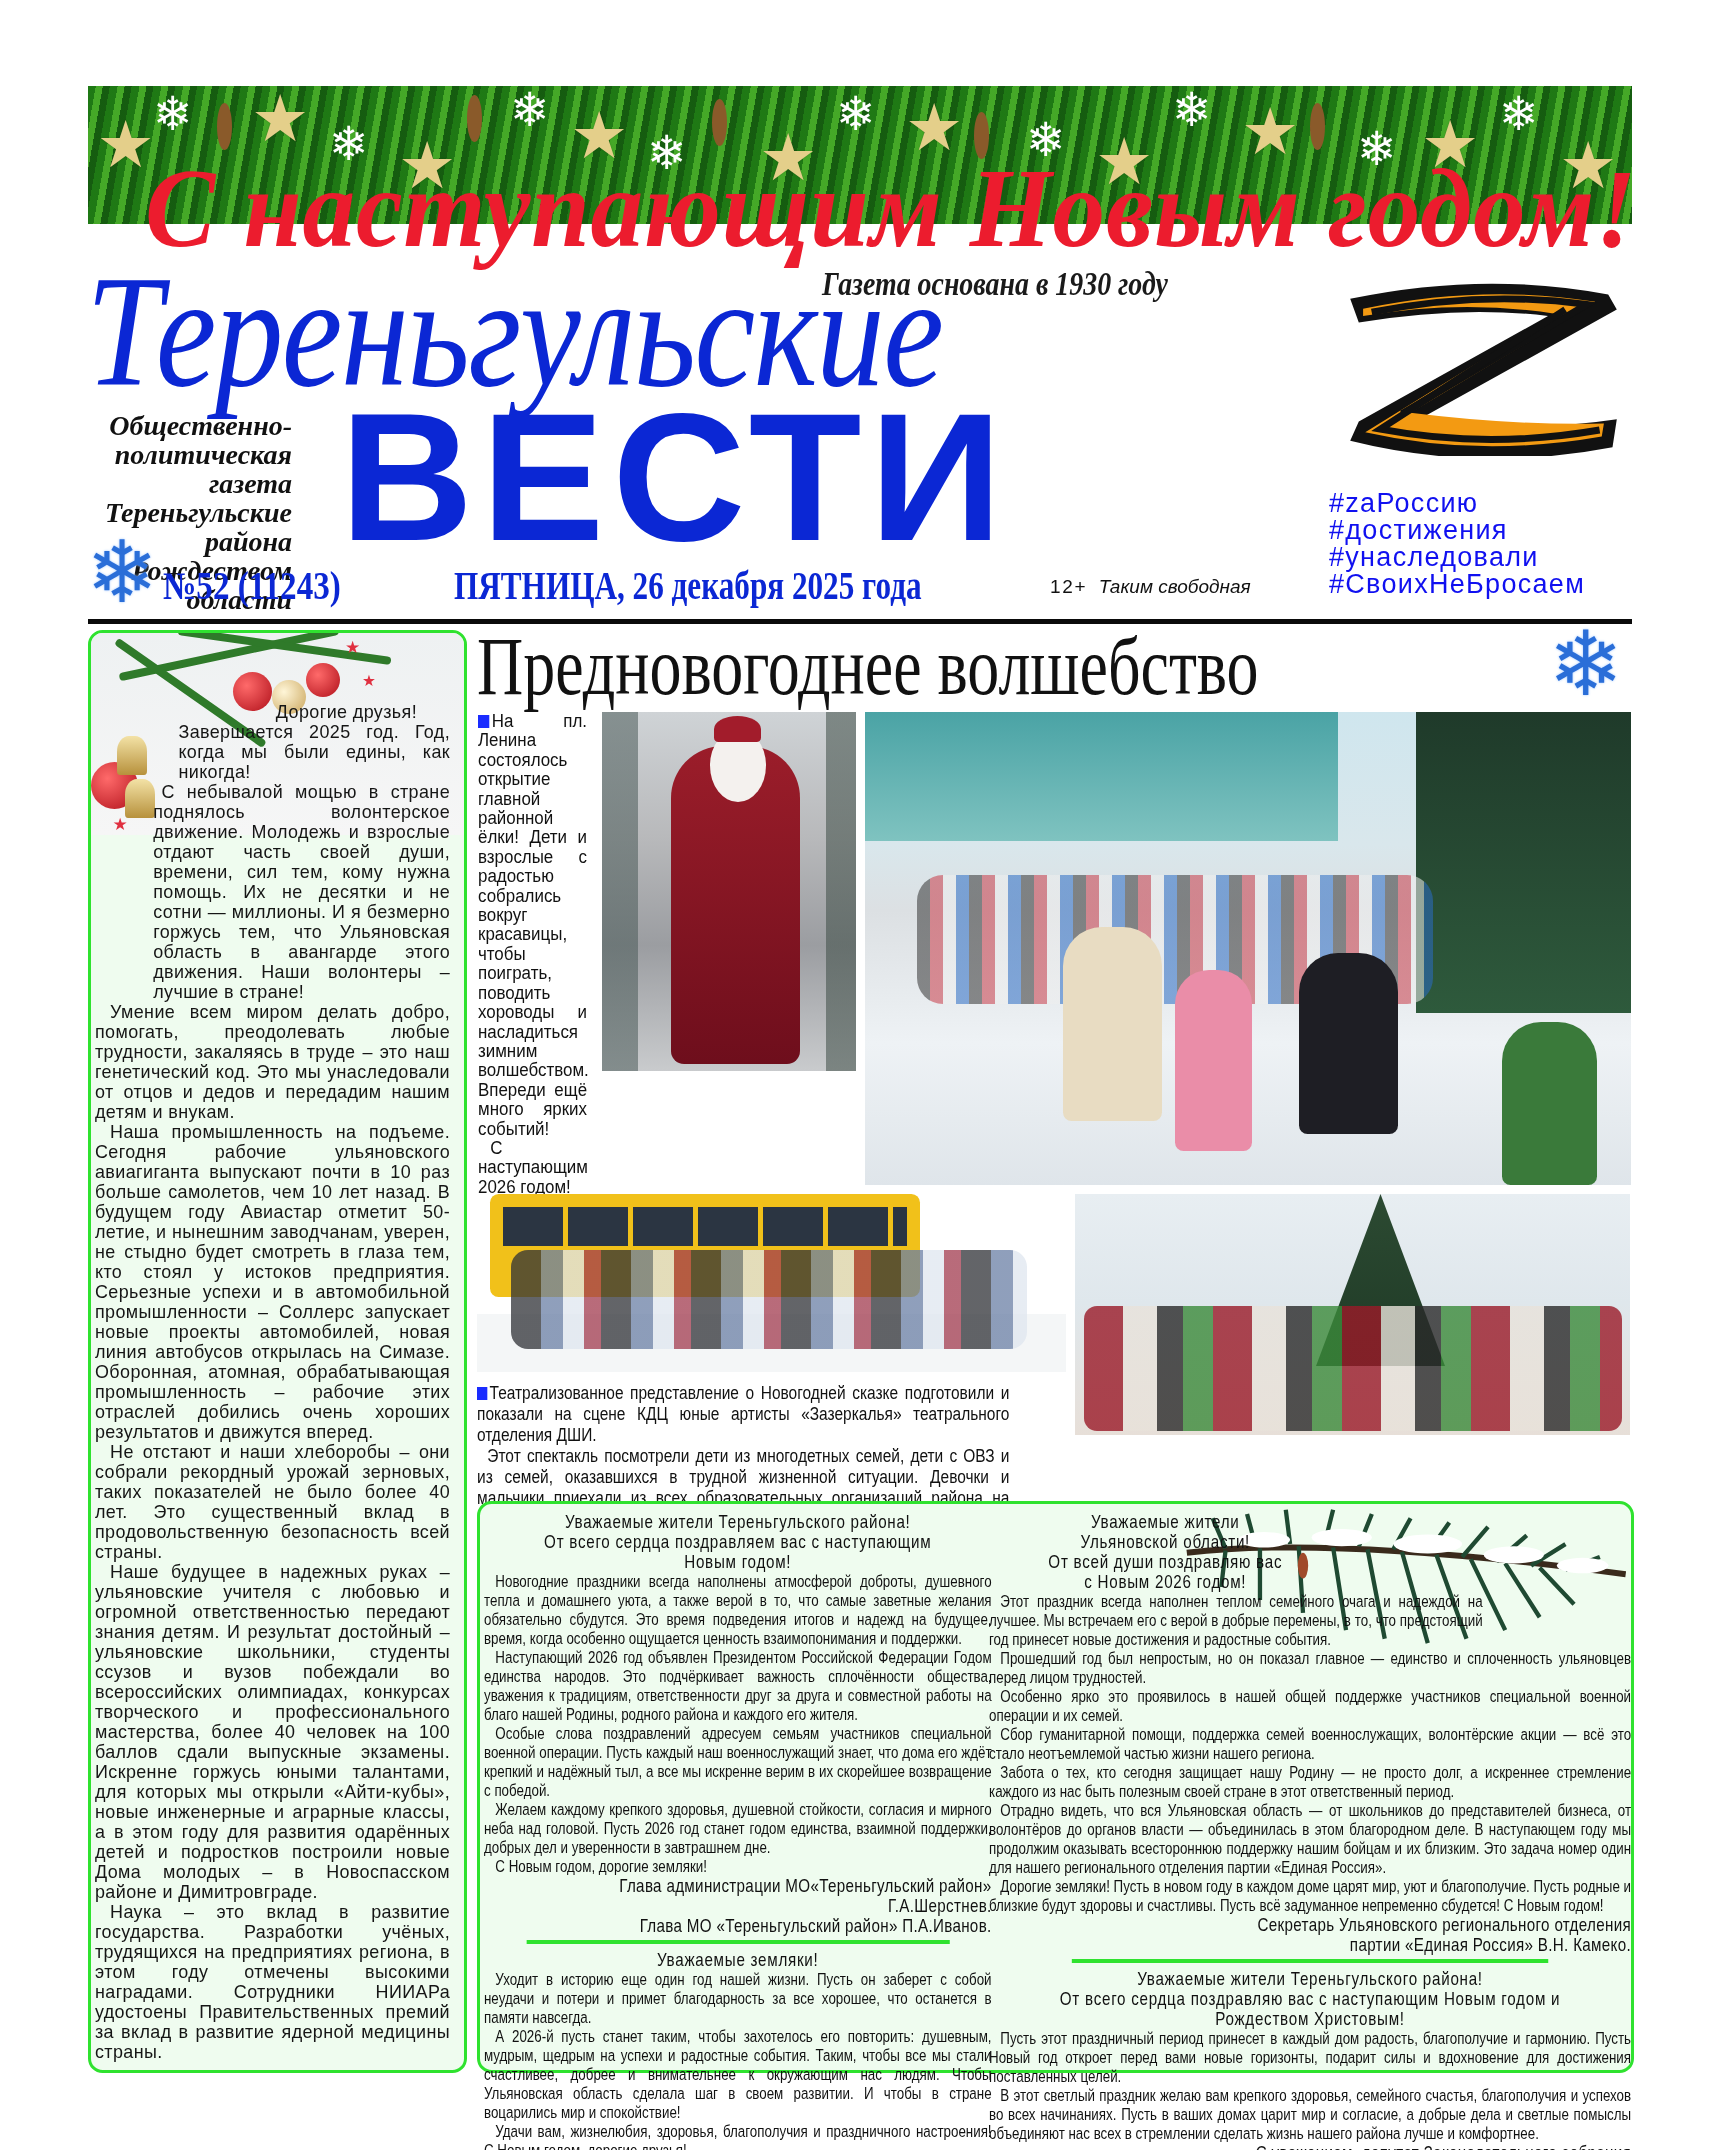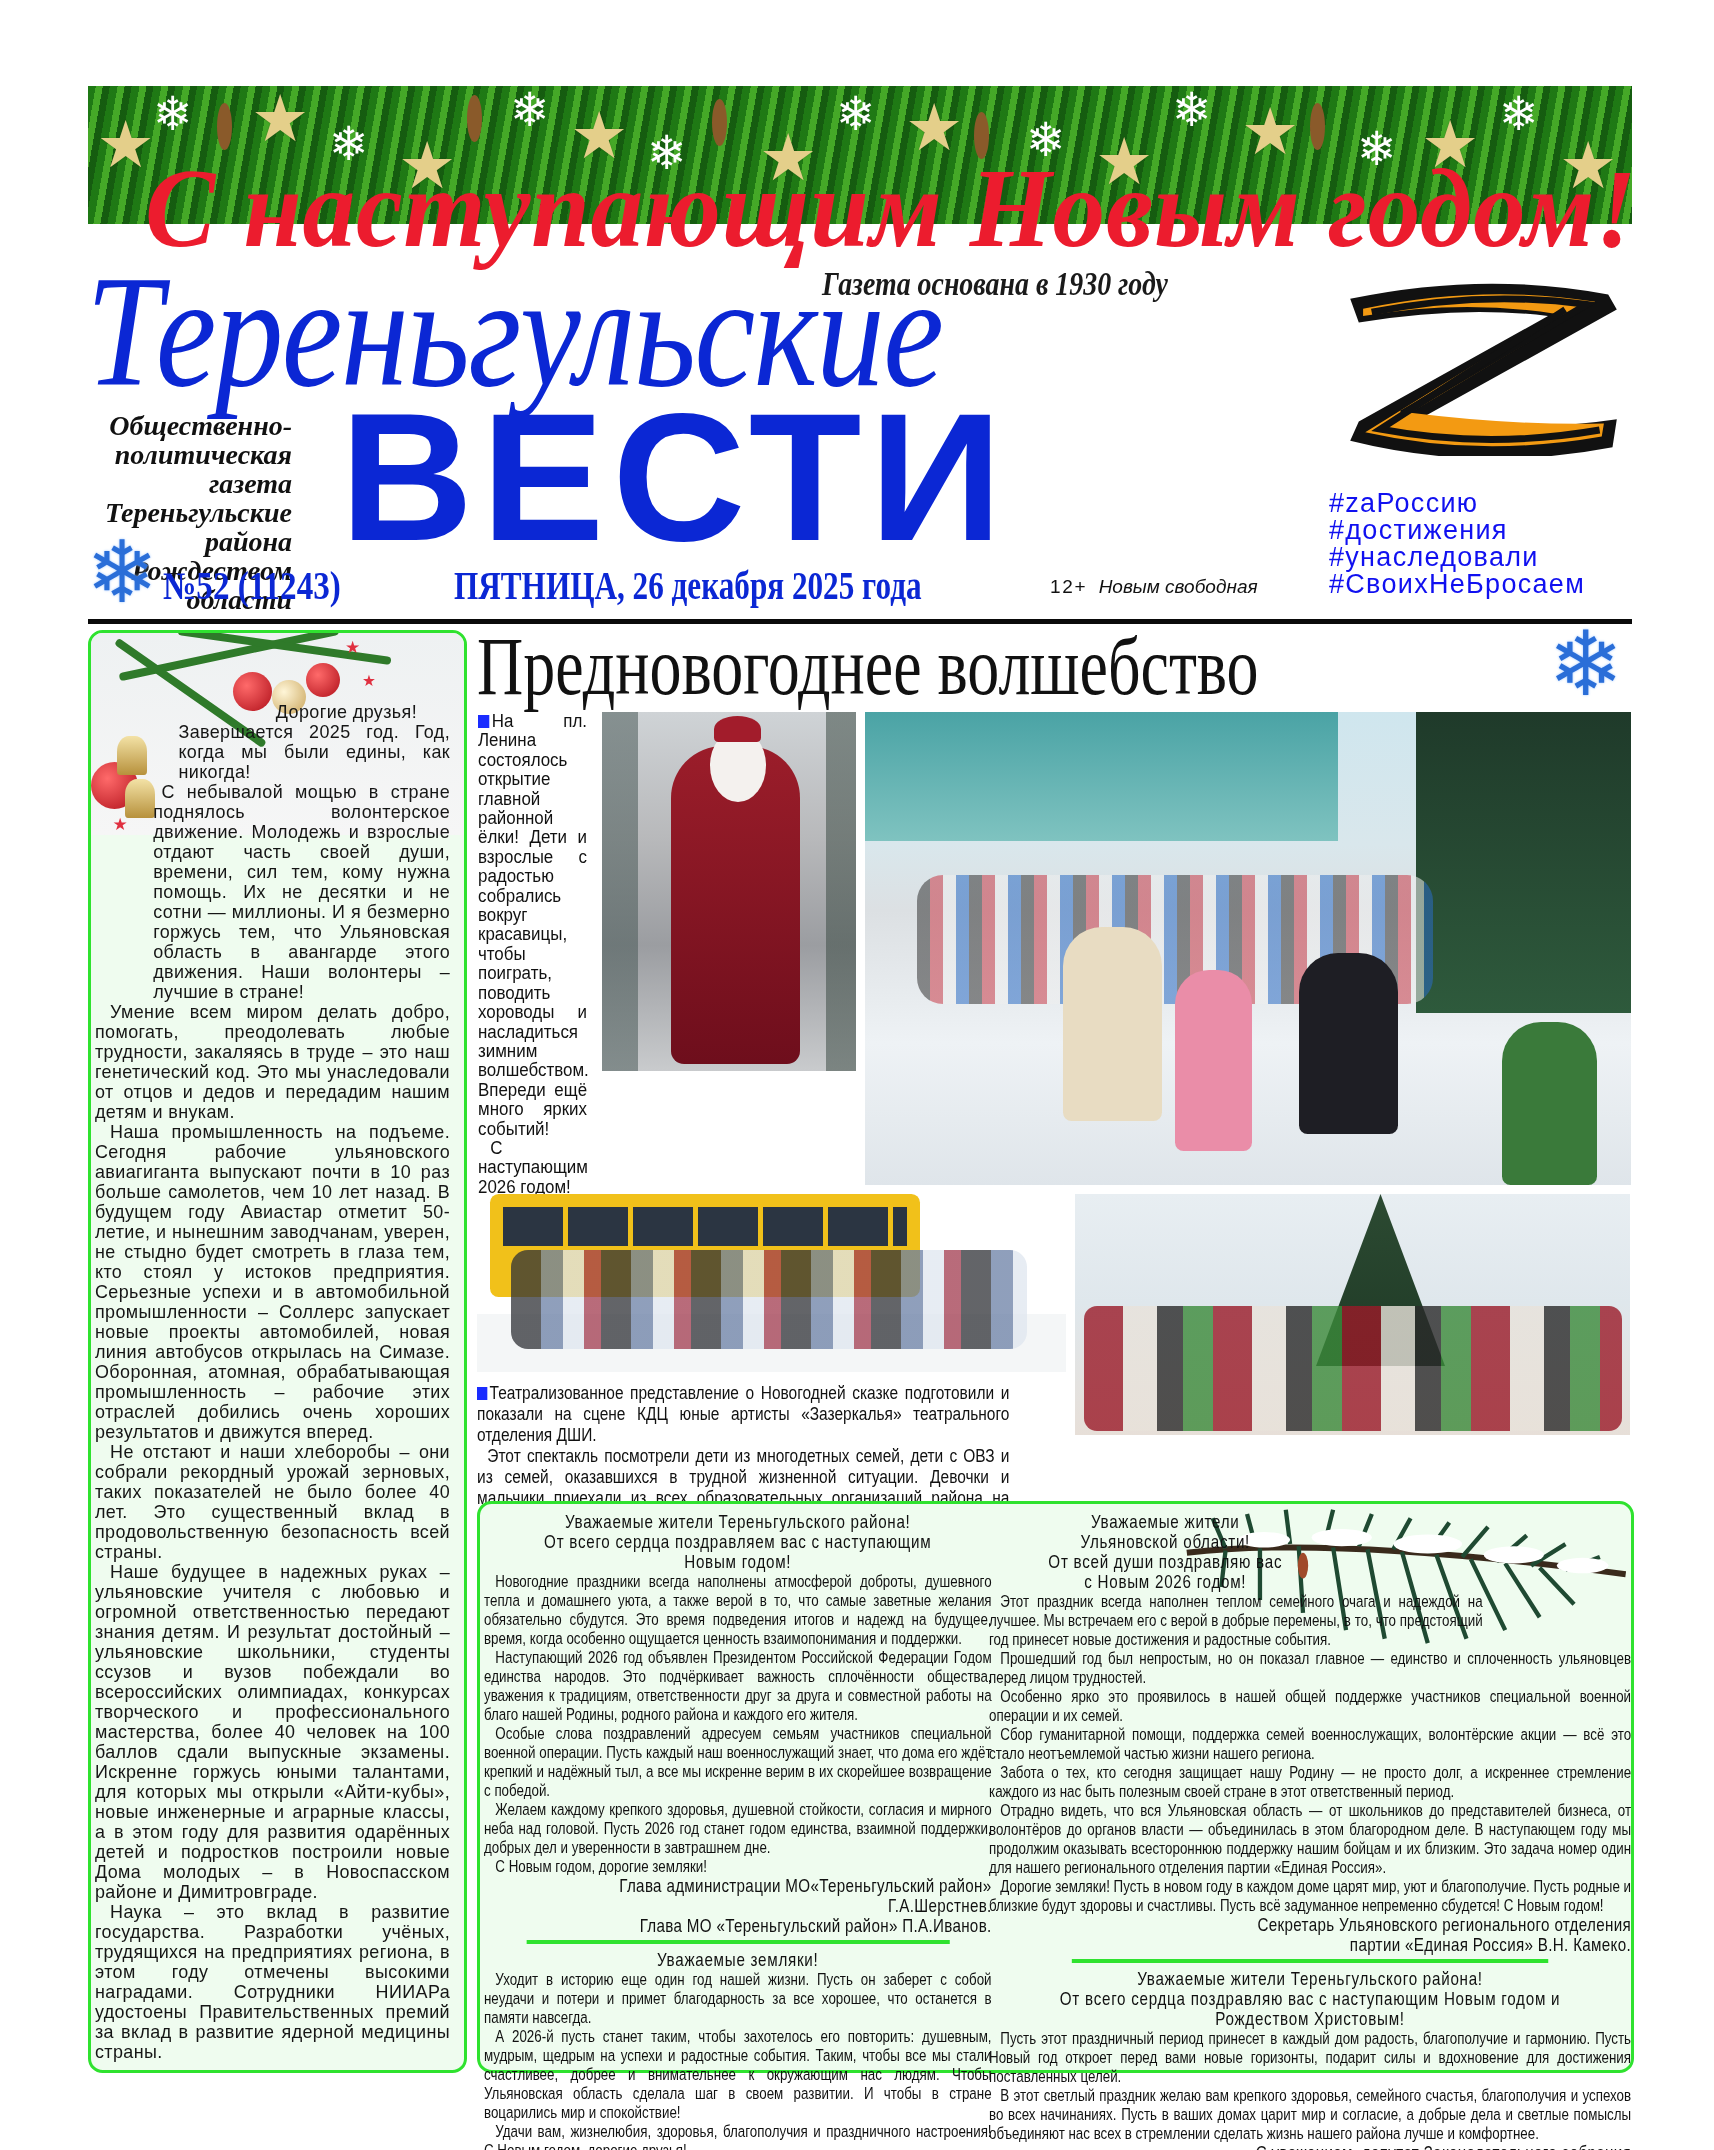--- a/index.html
+++ b/index.html
@@ -182,21 +182,21 @@
   <div>области</div>
 </div>
 
 <div class="title-bottom">ВЕСТИ</div>
 
 <span class="snowflake" style="left:86px;top:529px;font-size:86px">❄</span>
 <div class="issue-no">№52 (11243)</div>
 <div class="issue-date">ПЯТНИЦА, 26 декабря 2025 года</div>
 <div class="price">
   <span class="age">12+</span>
-  <span class="txt">Новым  свободная</span>
+  <span class="txt">Таким  свободная</span>
 </div>
 
 <svg class="z-ribbon" viewBox="0 0 700 420">
   <path d="M40 55 Q350 -10 640 45 L660 80 L210 330 Q430 370 660 335 L650 400 Q340 460 40 385 L60 340 L500 95 Q300 70 60 110 Z" fill="#111"></path>
   <path d="M70 78 Q350 20 610 62 L180 320 Q420 350 630 345 L625 375 Q340 425 75 365 L520 90 Q300 55 70 95 Z" fill="#f39a12"></path>
   <path d="M90 86 Q350 35 590 68 L160 322" stroke="#111" stroke-width="16" fill="none"></path>
   <path d="M540 80 L110 358 Q360 405 620 360" stroke="#111" stroke-width="16" fill="none"></path>
 </svg>
 
 <div class="hashtags">

